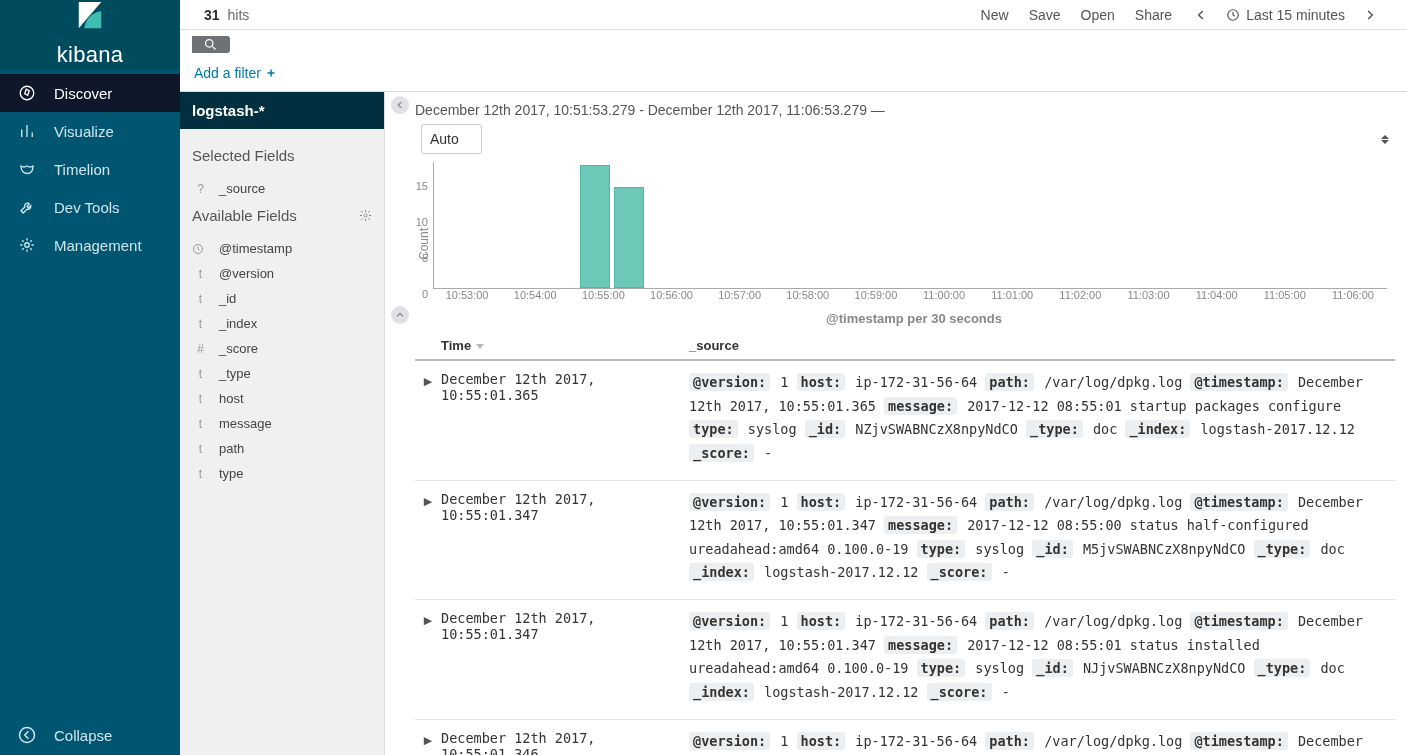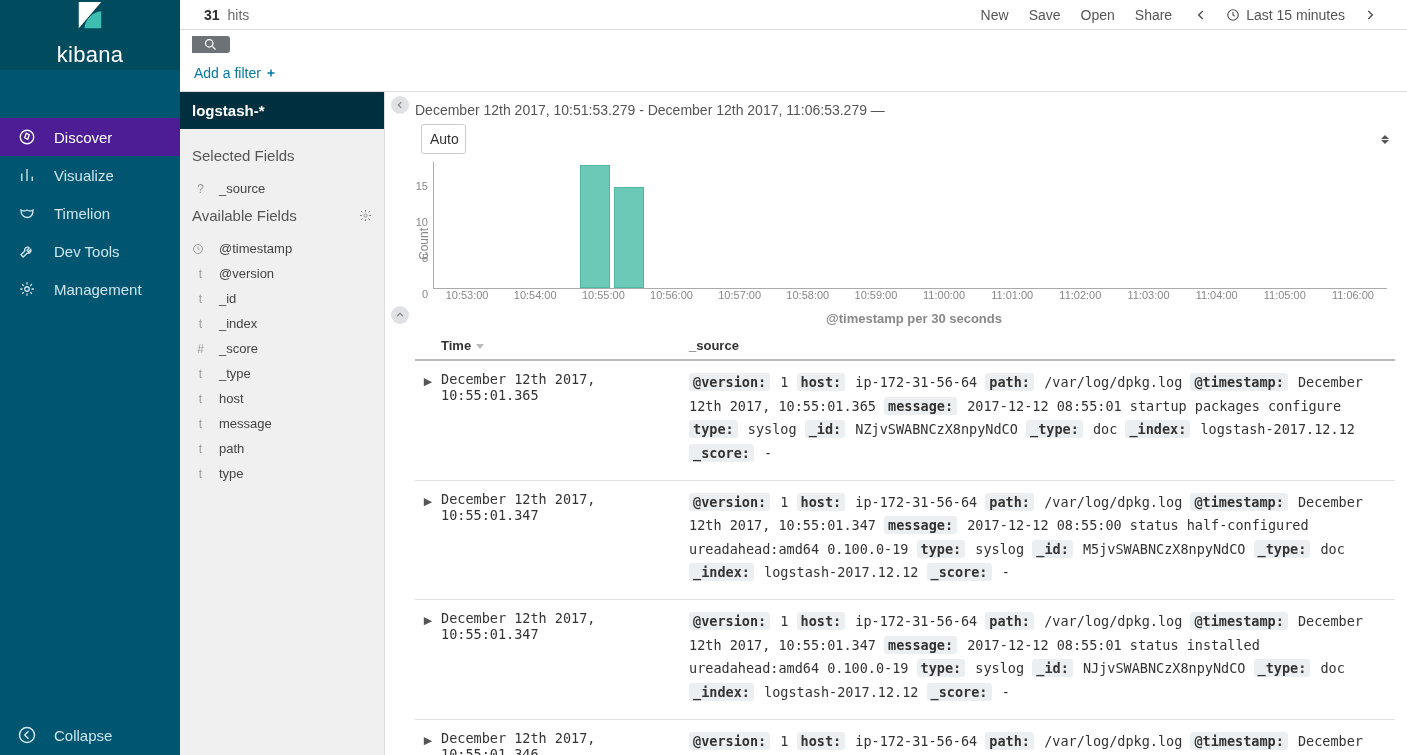--- a/index.html
+++ b/index.html
@@ -6,21 +6,21 @@
   html, body { height: 100%; font-family: "Helvetica Neue", Arial, sans-serif; font-size: 14px; color: #2d2d2d; overflow: hidden; }
   body { display: flex; width: 1407px; height: 755px; }
 
   
   .sidebar { width: 180px; background: #005571; color: #fff; display: flex; flex-direction: column; flex-shrink: 0; }
   .logo { display: flex; align-items: center; gap: 12px; height: 70px; padding: 0 14px; background: #014B5F; flex-direction: column; }
   .logo svg { width: 30px; height: 30px; flex-shrink:0;}
   .logo-text { font-size: 22px; font-weight: 400; letter-spacing: 0.3px; }
   .nav { padding-top: 4px; flex: 1; }
   .nav-item { display: flex; align-items: center; gap: 18px; height: 38px; padding: 0 18px; cursor: pointer; font-size: 15px; color: #cfe6ef;}
-  .nav-item.active { background: #4c1d95; color: #fff; margin-top: 44px;}
+  .nav-item.active { background: #0f172a; color: #fff;}
   .nav-item svg { width: 18px; height: 18px; fill: none; stroke: currentColor; stroke-width: 1.8; }
   .collapse-item { display: flex; align-items: center; gap: 18px; height: 40px; padding: 0 18px; cursor: pointer; color:#cfe6ef; font-size:15px;}
 
   
   .main { flex: 1; display: flex; flex-direction: column; min-width:0; background:#fff;}
   .topbar { display: flex; align-items: center; height: 30px; padding: 0 24px; border-bottom: 1px solid #ddd; font-size: 14px; gap: 6px;}
   .hits { font-weight: 600; }
   .hits-label { color: #6b6b6b; font-weight:400; margin-left:2px;}
   .top-spacer { flex: 1; }
   .top-link { color: #555; cursor: pointer; padding: 0 10px;}
@@ -50,21 +50,21 @@
   .field-item { display:flex; align-items:center; gap:10px; padding:5px 0; cursor:pointer; font-size:13px; color:#444;}
   .field-type { width:17px; color:#9a9a9a; font-size:12px; text-align:center;}
   .field-name { flex:1;}
 
   
   .results { flex:1; display:flex; flex-direction:column; min-width:0; position:relative; padding: 0 12px 0 30px;}
   .collapse-badge { position:absolute; left:6px; top:4px; width:18px; height:18px; border-radius:50%; background:#dfe1e4; display:flex; align-items:center; justify-content:center; cursor:pointer; color:#888; font-size:11px;}
   .collapse-badge.down { top:214px; }
 
   .chart-head { display:flex; justify-content:center; gap:6px; padding: 10px 0 2px; color:#555; font-size:14px;flex-direction:column;}
-  .interval-select { margin-left:6px; height:30px; border:1px solid #ccc; border-radius:3px; padding:0 6px 0 8px; font-size:14px; color:#333; background:#fff; appearance:none; position:relative;}
+  .interval-select { margin-left:6px; height:30px; border:1px solid #ccc; border-radius:3px; padding:0 22px 0 8px; font-size:14px; color:#333; background:#fff; appearance:none; position:relative;}
   .select-wrap { position:relative; display:inline-flex; align-items:center;}
   .select-wrap::after { content:''; position:absolute; right:8px; width:8px; height:14px; background:
       linear-gradient(#555,#555) 0 2px/8px 1.5px no-repeat,
       linear-gradient(#555,#555) 0 10px/8px 1.5px no-repeat; display:none;}
   .select-caret { position:absolute; right:6px; pointer-events:none; display:flex; flex-direction:column; gap:1px;}
   .select-caret span{ width:0;height:0;border-left:4px solid transparent;border-right:4px solid transparent;}
   .select-caret .up{ border-bottom:4px solid #555;}
   .select-caret .dn{ border-top:4px solid #555;}
 
   .chart-wrap { height:170px; display:flex; padding-top:6px;}

